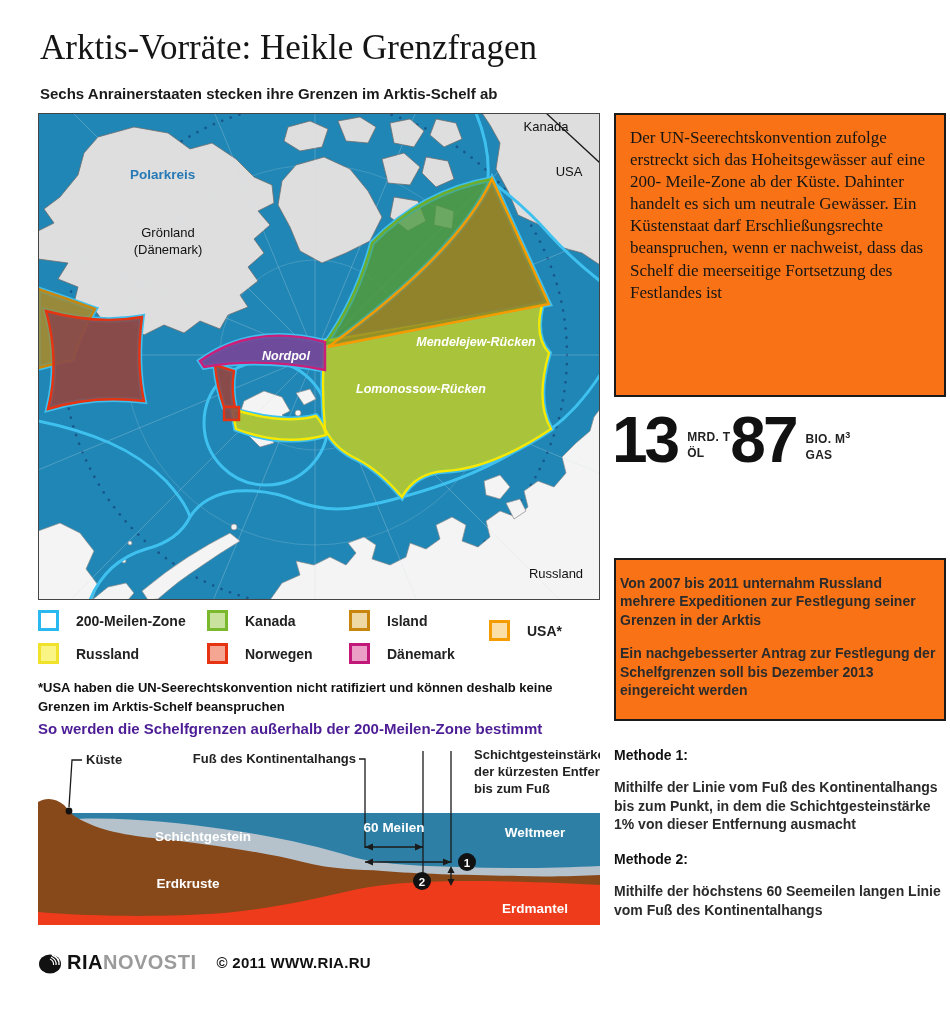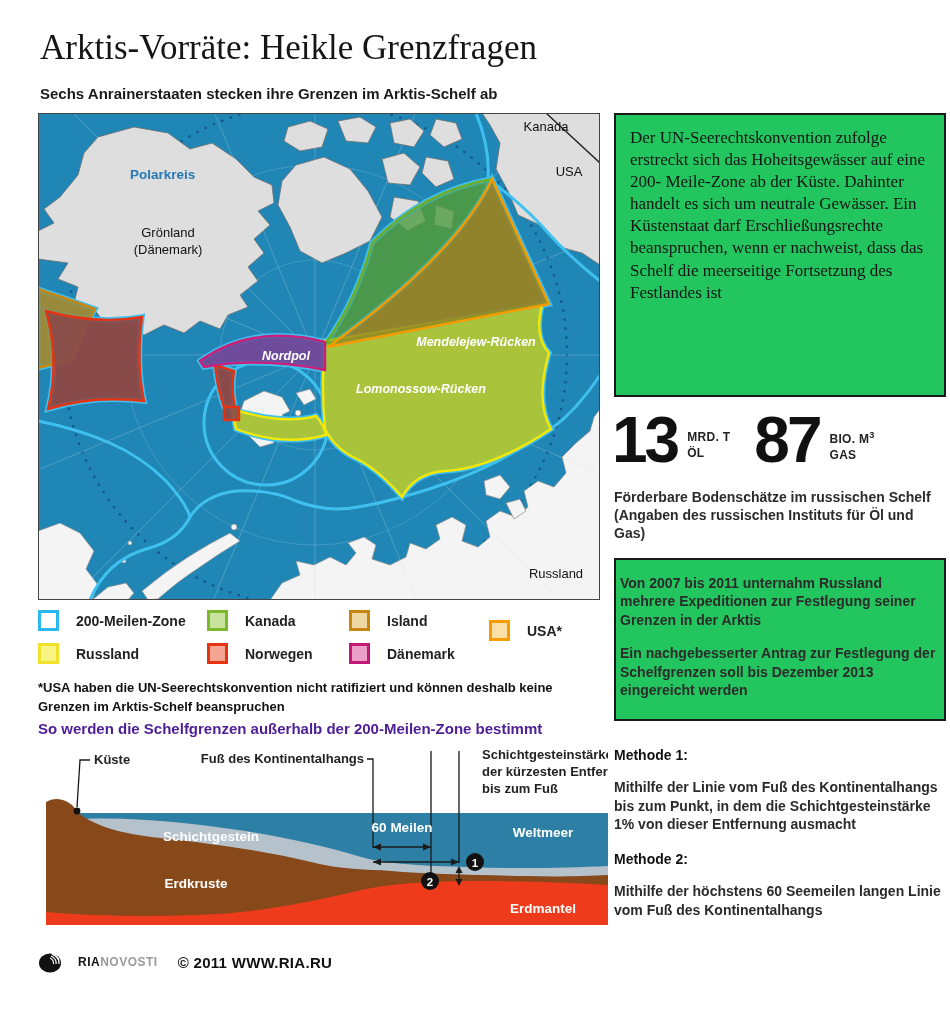--- a/index.html
+++ b/index.html
@@ -2,45 +2,45 @@
 <html><head>
 <meta charset="utf-8">
 <style>
   html,body{margin:0;padding:0;background:#fff;}
   #page{position:relative;width:950px;height:1013px;background:#fff;overflow:hidden;
         font-family:"Liberation Sans",sans-serif;color:#111;}
   .abs{position:absolute;}
   #title{left:40px;top:28px;font-family:"Liberation Serif",serif;font-size:35px;font-weight:400;color:#151515;}
   #subtitle{left:40px;top:85px;font-size:15px;font-weight:700;color:#1a1a1a;}
   #map-panel{left:38px;top:113px;width:562px;height:487px;}
-  .infobox{left:614px;width:332px;border:2px solid #1a1a1a;box-sizing:border-box;background:#22c55e;}
+  .infobox{left:614px;width:332px;border:2px solid #1a1a1a;box-sizing:border-box;background:#f97316;}
   #box1{top:113px;height:284px;padding:12px 14px;font-family:"Liberation Serif",serif;
         font-size:17px;line-height:1.3;color:#151515;}
-  #stats{left:612px;top:408px;width:334px;display:flex;align-items:flex-start;gap:24px;}
+  #stats{left:612px;top:408px;width:334px;display:flex;align-items:flex-start;}
   .big-num{font-size:64px;font-weight:700;letter-spacing:-3px;line-height:1;color:#111;}
   .unit{font-size:12px;font-weight:700;letter-spacing:.3px;color:#222;line-height:1.3;margin:22px 0 0 10px;}
   .unit sup{font-size:9px;}
   #gas-group{display:flex;}
   #oil-group{display:flex;}
   #stats-caption{left:614px;top:488px;width:332px;font-size:14px;font-weight:700;color:#2b2b2b;line-height:1.3;}
   #box2{top:558px;height:163px;padding:14px 4px;font-size:14px;font-weight:700;color:#2b2b2b;line-height:1.32;}
   #box2 p{margin:0;}
   #box2 p+p{margin-top:15px;}
   #methoden{left:614px;top:746px;width:332px;font-size:14px;line-height:1.32;color:#2b2b2b;}
   .meth-title{font-weight:700;color:#111;margin:0 0 14px 0;}
   .meth-text{font-weight:700;margin:0 0 16px 0;}
   #legend{left:38px;top:610px;width:562px;height:62px;}
   .lg-item{position:absolute;display:flex;align-items:center;}
   .swatch{width:15px;height:15px;border:3px solid #000;margin-right:17px;flex:none;}
   .lg-label{font-size:14px;font-weight:700;color:#222;}
   #footnote{left:38px;top:679px;width:562px;font-size:13px;font-weight:700;color:#111;line-height:1.45;}
   #section2-title{left:38px;top:720px;font-size:15px;font-weight:700;color:#4c1d95;}
-  #diagram{left:38px;top:745px;width:562px;height:185px;padding-left:8px;}
+  #diagram{left:30px;top:745px;width:562px;height:185px;padding-left:8px;}
   #footer{left:38px;top:951px;display:flex;align-items:center;}
-  #brand{font-size:12px;font-weight:700;letter-spacing:.5px;margin-left:14px;}
+  #brand{font-size:20px;font-weight:700;letter-spacing:.5px;margin-left:3px;}
   #brand .ria{color:#111;} #brand .novosti{color:#9b9b9b;}
   #copyright{font-size:15px;font-weight:700;color:#111;margin-left:20px;letter-spacing:.3px;}
   svg text{font-family:"Liberation Sans",sans-serif;}
   .map-label{font-size:13px;fill:#111;}
   .ridge-label{font-size:12.5px;font-style:italic;font-weight:700;fill:#fff;}
   .diag-label{font-size:13px;font-weight:700;fill:#222;}
   .layer-label{font-size:13.5px;font-weight:700;fill:#fff;}
 </style>
 </head>
 <body>
@@ -191,21 +191,20 @@
       </div>
     </div>
     <div id="gas-group">
       <div class="big-num">87</div>
       <div class="unit">
         <div><span>BIO. M</span><sup>3</sup></div>
         <div>GAS</div>
       </div>
     </div>
   </div>
-  <div class="abs" id="stats-caption">Förderbare Bodenschätze im russischen Schelf (Angaben des russischen Instituts für Öl und Gas)</div>
 
   <div class="abs infobox" id="box2">
     <p>Von 2007 bis 2011 unternahm Russland mehrere Expeditionen zur Festlegung seiner Grenzen in der Arktis</p>
     <p>Ein nachgebesserter Antrag zur Festlegung der Schelfgrenzen soll bis Dezember 2013 eingereicht werden</p>
   </div>
 
   <div class="abs" id="methoden">
     <p class="meth-title">Methode 1:</p>
     <p class="meth-text">Mithilfe der Linie vom Fuß des Kontinentalhangs bis zum Punkt, in dem die Schichtgesteinstärke 1% von dieser Entfernung ausmacht</p>
     <p class="meth-title">Methode 2:</p>

